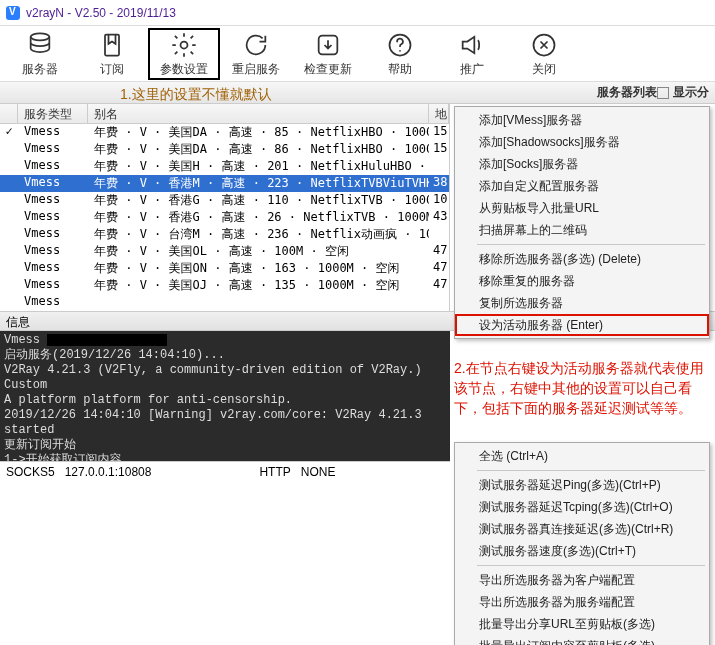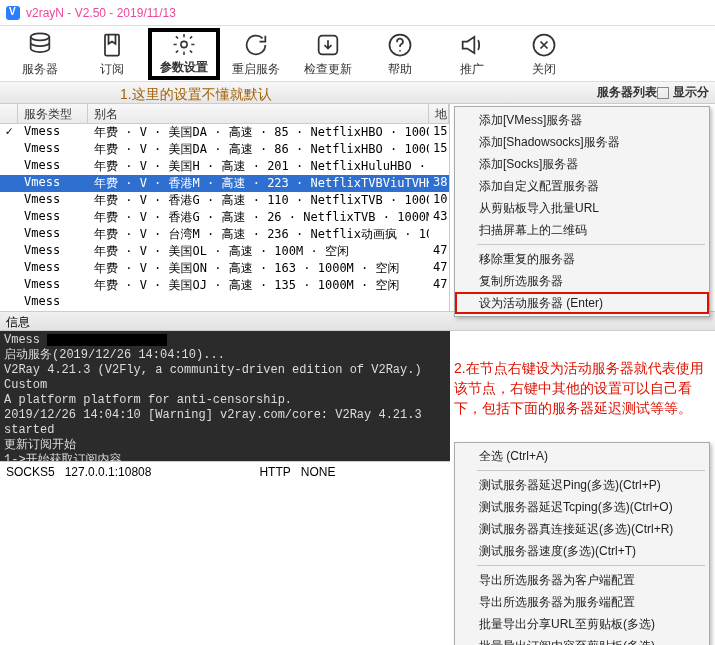--- a/index.html
+++ b/index.html
@@ -28,40 +28,40 @@
     position: relative;
   }
   .titlebar .logo::after {
     content: "V";
     color: #fff;
     font-size: 10px;
     font-weight: bold;
     position: absolute;
     left: 3px; top: 0;
   }
-  .titlebar span { color: #ec4899; }
+  .titlebar span { color: #4c1d95; }
 
   .toolbar {
     height: 56px;
     display: flex;
     padding: 2px 4px;
     border-bottom: 1px solid #ddd;
   }
   .tool-btn {
     display: flex;
     flex-direction: column;
     align-items: center;
     justify-content: center;
     width: 72px;
     height: 52px;
     cursor: pointer;
   }
   .tool-btn svg { width: 28px; height: 28px; }
   .tool-btn .lbl { font-size: 12px; margin-top: 2px; color: #333; }
-  .tool-btn.highlight { border: 4px solid #000000; font-weight: bold; }
+  .tool-btn.highlight { border: 2px solid #000000; }
 
   .annotation1 {
     position: absolute;
     top: 86px;
     left: 120px;
     color: #a16207;
     font-size: 14px;
     z-index: 5;
   }
 
@@ -375,20 +375,21 @@
 </div>
 
 <div class="ctxmenu" id="ctx1">
     <div class="ctx-item">添加[VMess]服务器</div>
     <div class="ctx-item">添加[Shadowsocks]服务器</div>
     <div class="ctx-item">添加[Socks]服务器</div>
     <div class="ctx-item">添加自定义配置服务器</div>
     <div class="ctx-item">从剪贴板导入批量URL</div>
     <div class="ctx-item">扫描屏幕上的二维码</div>
     <div class="ctx-sep"></div>
+    <div class="ctx-item">移除所选服务器(多选)    (Delete)</div>
     <div class="ctx-item">移除重复的服务器</div>
     <div class="ctx-item">复制所选服务器</div>
     <div class="ctx-item highlight">设为活动服务器    (Enter)</div>
   </div>
 
 <div class="annotation2">2.在节点右键设为活动服务器就代表使用该节点，右键中其他的设置可以自己看下，包括下面的服务器延迟测试等等。</div>
 
 <div class="ctxmenu2" id="ctx2">
     <div class="ctx-item">全选    (Ctrl+A)</div>
     <div class="ctx-sep"></div>

